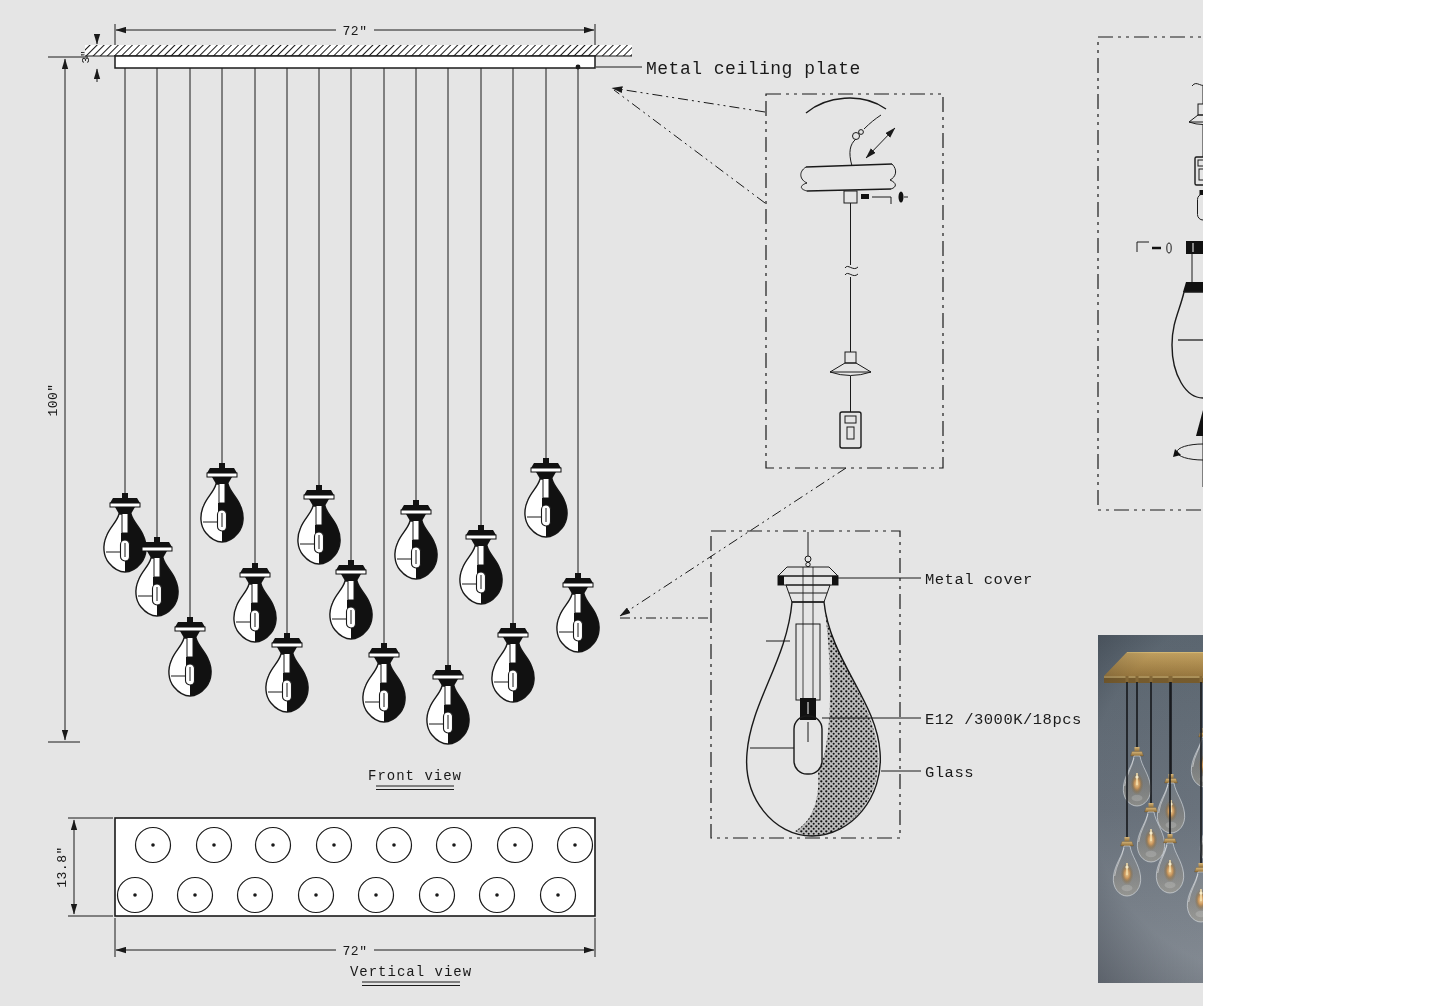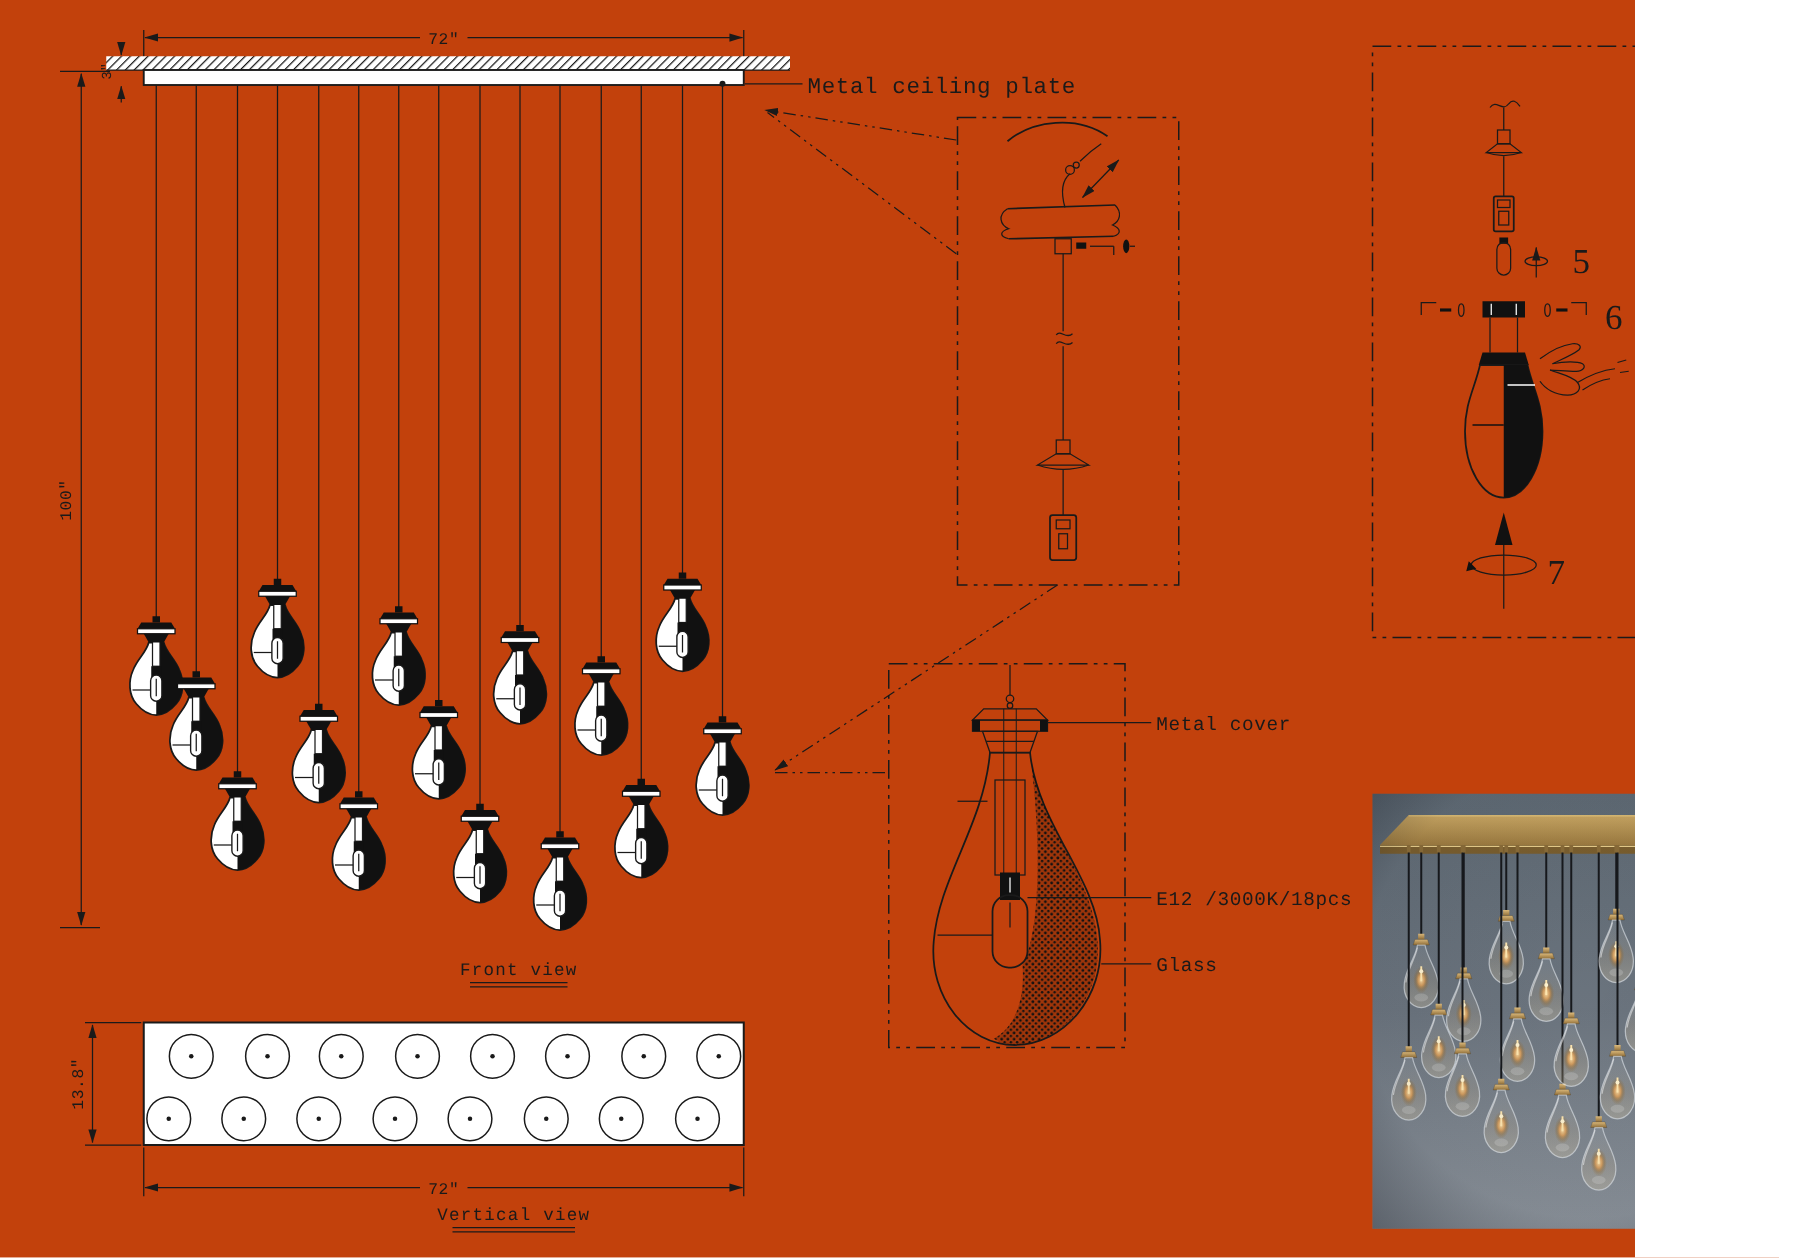--- a/index.html
+++ b/index.html
@@ -1,16 +1,16 @@
 <!DOCTYPE html>
 <html><head>
 <meta charset="utf-8">
 <style>
   html,body{margin:0;padding:0;background:#ffffff;}
-  .page{position:relative;width:1308px;height:1006px;background:#c2410c;overflow:hidden;
+  .page{position:relative;width:1203px;height:1006px;background:#e5e5e5;overflow:hidden;
         font-family:"Liberation Mono","DejaVu Sans Mono",monospace;}
   svg{position:absolute;left:0;top:0;}
   text{fill:#1a1a1a;}
   .ln{stroke:#1a1a1a;stroke-width:1;fill:none;}
   .ln2{stroke:#1a1a1a;stroke-width:1.4;fill:none;}
   .dashdot{stroke:#1a1a1a;stroke-width:1.2;fill:none;stroke-dasharray:15 5 3 5 3 5;}
   .leader{stroke:#1a1a1a;stroke-width:1;fill:none;stroke-dasharray:10 4 2 4 2 4;}
   .dim{font-size:13px;letter-spacing:0.5px;}
   .dimsm{font-size:11px;}
   .cadlabel{font-size:18px;letter-spacing:0.5px;}

